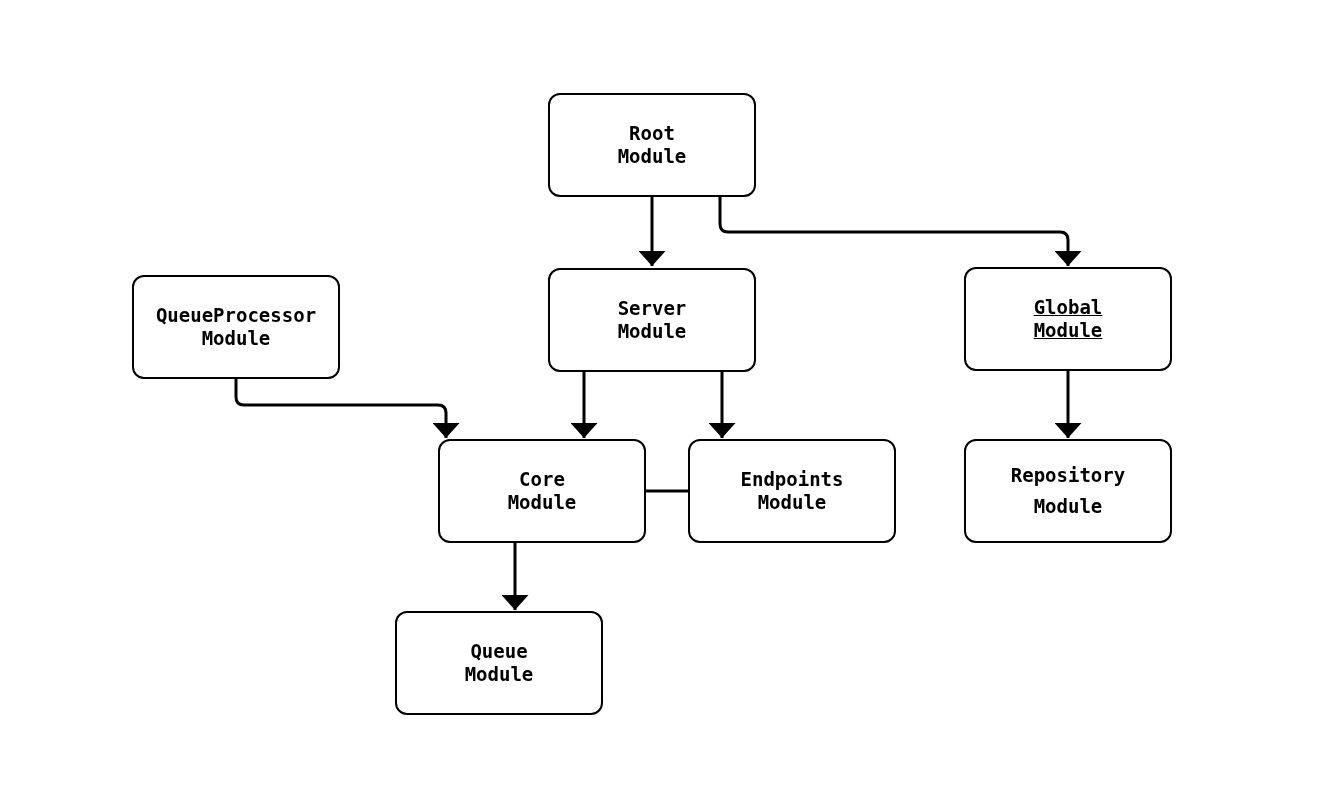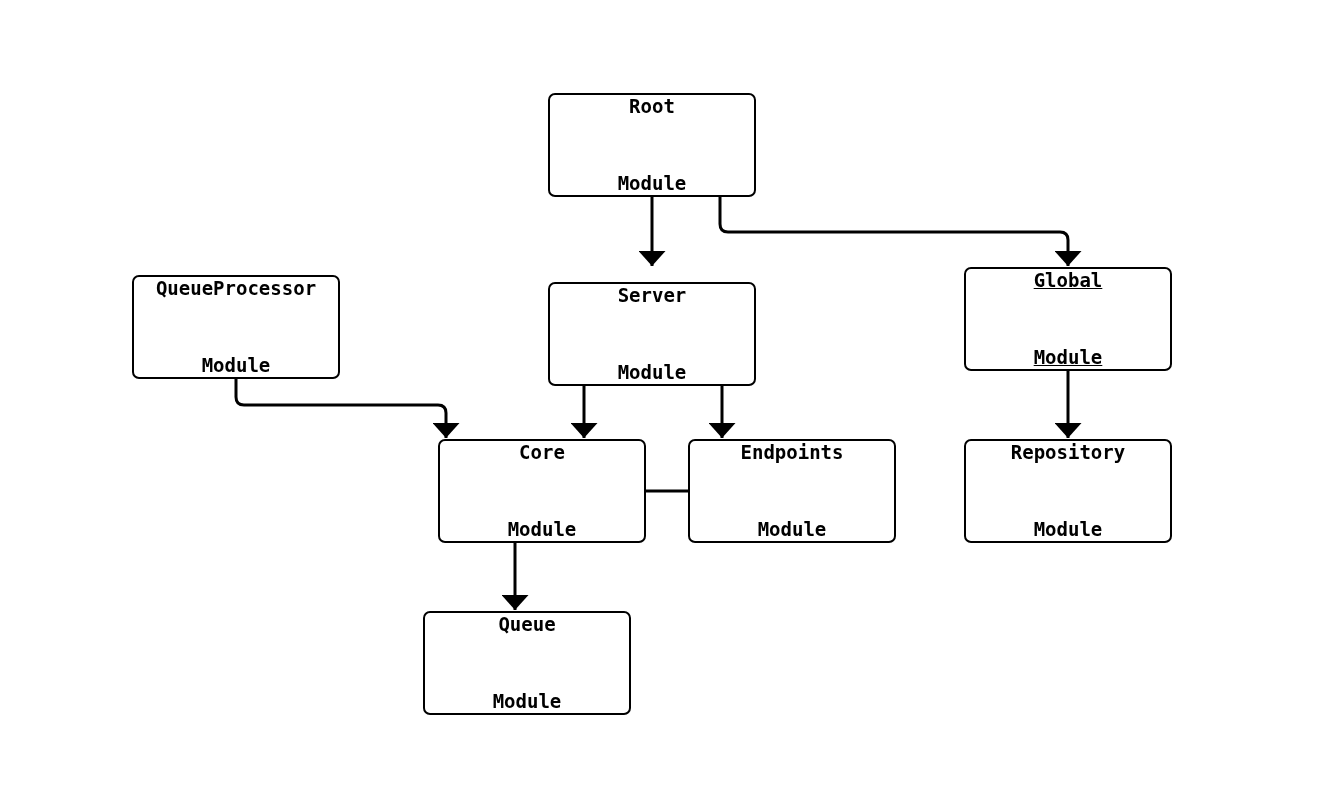--- a/index.html
+++ b/index.html
@@ -26,42 +26,42 @@
     stroke-width: 3;
     fill: none;
   }
   .node {
     position: absolute;
     width: 208px;
     height: 104px;
     box-sizing: border-box;
     background: #ffffff;
     border: 2.7px solid #000000;
-    border-radius: 7px;
+    border-radius: 12px;
     display: flex;
     flex-direction: column;
     align-items: center;
-    justify-content: space-between;
+    justify-content: center;
     text-align: center;
     font-family: "DejaVu Sans Mono", "Liberation Mono", monospace;
     font-weight: bold;
     font-size: 19px;
     line-height: 23px;
     color: #000000;
   }
   .node span { display: block; white-space: nowrap; }
 
   .n-root          { left: 548px; top: 93px;  }
   .n-queueproc     { left: 132px; top: 267px; margin-top: 8px; }
-  .n-server        { left: 548px; top: 268px; margin-top: 14px; }
+  .n-server        { left: 548px; top: 268px; }
   .n-global        { left: 964px; top: 267px; text-decoration: underline; }
   .n-core          { left: 411px; top: 439px; margin-left: 27px; }
   .n-endpoints     { left: 688px; top: 439px; }
   .n-repository    { left: 964px; top: 439px; gap: 8px; }
-  .n-queue         { left: 423px; top: 611px; }
+  .n-queue         { left: 395px; top: 611px; }
 </style>
 </head>
 <body>
 
 <div class="canvas">
 
   <svg class="edges-layer" width="1337" height="809" viewBox="0 0 1337 809" xmlns="http://www.w3.org/2000/svg">
     <defs>
       <marker id="arrowhead" viewBox="0 0 15 27" markerWidth="15" markerHeight="27" refX="15" refY="13.5" orient="auto" markerUnits="userSpaceOnUse">
         <path d="M0,0 L15,13.5 L0,27 Z" fill="#000000"></path>

